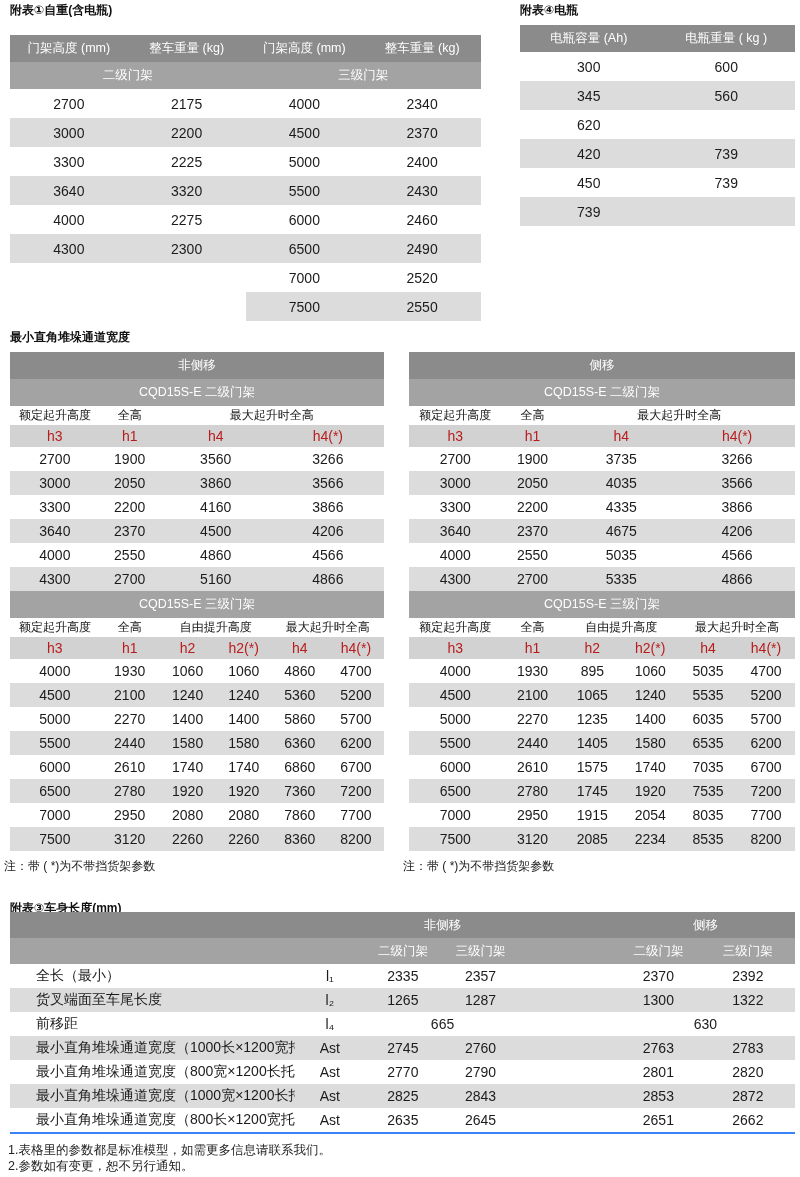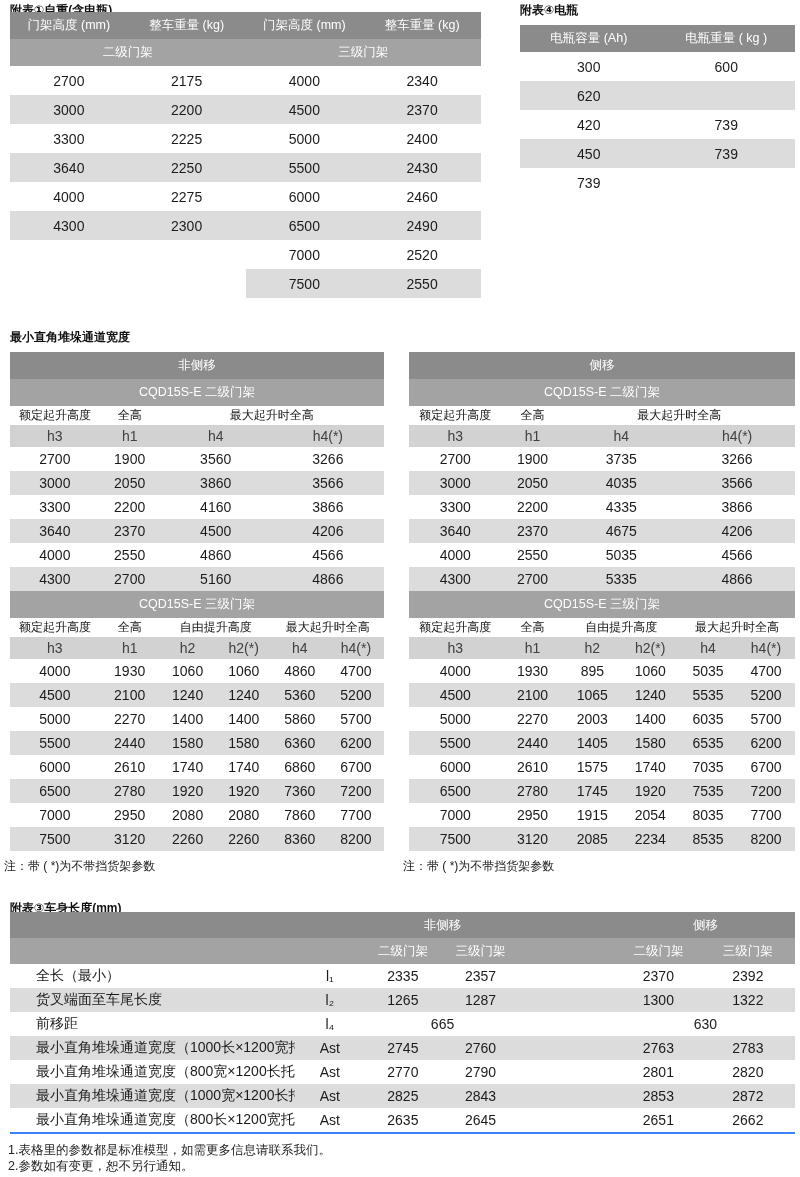--- a/index.html
+++ b/index.html
@@ -26,36 +26,36 @@
   .rh24{height:24px;}
   .blank{background:#fff;}
 
   
   .w25{width:25%;}.w50{width:50%;}
   .w24{width:24%;}.w16{width:16%;}.w15{width:15%;}.w30{width:30%;}.w60{width:60%;}
 
   
   .ghead .gcell{display:flex;align-items:center;justify-content:center;font-size:12px;color:#151515;white-space:nowrap;}
   .shead{background:#d2d2d2;}
-  .shead .scell{display:flex;align-items:center;justify-content:center;font-size:14px;font-weight:500;color:#404040;white-space:nowrap;}.wv1{width:9.7%;}.wv2{width:10.1%;}.wG{width:12.2%;}.wv3{width:10.8%;}.wv4{width:12.0%;}
+  .shead .scell{display:flex;align-items:center;justify-content:center;font-size:14px;font-weight:500;color:#b91c1c;white-space:nowrap;}.wv1{width:9.7%;}.wv2{width:10.1%;}.wG{width:12.2%;}.wv3{width:10.8%;}.wv4{width:12.0%;}
   .t3body{border-bottom:2px solid #3b82f6;}
   .t3body .td{font-size:14px;}
   .lbl{justify-content:flex-start;padding-left:26px;box-sizing:border-box;font-size:12px;}
   .sym{font-size:13.5px;text-align:right;}
 
   .note{position:absolute;font-size:12px;color:#222;white-space:nowrap;}
   .footer{position:absolute;font-size:12.5px;color:#222;line-height:16px;}
 </style>
 </head>
 <body>
 
 <div id="page">
 
   <div class="sec-title" style="left:10px;top:2px;">附表①自重(含电瓶)</div>
-  <div class="tbl" style="left:10px;top:12px;width:471px;">
+  <div class="tbl" style="left:10px;top:35px;width:471px;">
     <div class="hrow dark h27">
       <div class="hcell w25">门架高度 (mm)</div>
       <div class="hcell w25">整车重量 (kg)</div>
       <div class="hcell w25">门架高度 (mm)</div>
       <div class="hcell w25">整车重量 (kg)</div>
     </div>
     <div class="hrow mid h27">
       <div class="hcell w50">二级门架</div>
       <div class="hcell w50">三级门架</div>
     </div>
@@ -73,21 +73,21 @@
           <div class="td" style="width: 25%;">2370</div>
         </div>
         <div class="tr rh29">
           <div class="td" style="width: 25%;">3300</div>
           <div class="td" style="width: 25%;">2225</div>
           <div class="td" style="width: 25%;">5000</div>
           <div class="td" style="width: 25%;">2400</div>
         </div>
         <div class="tr rh29">
           <div class="td" style="width: 25%;">3640</div>
-          <div class="td" style="width: 25%;">2250</div>
+          <div class="td" style="width: 25%;">3320</div>
           <div class="td" style="width: 25%;">5500</div>
           <div class="td" style="width: 25%;">2430</div>
         </div>
         <div class="tr rh29">
           <div class="td" style="width: 25%;">4000</div>
           <div class="td" style="width: 25%;">2275</div>
           <div class="td" style="width: 25%;">6000</div>
           <div class="td" style="width: 25%;">2460</div>
         </div>
         <div class="tr rh29">
@@ -114,20 +114,24 @@
   <div class="sec-title" style="left:520px;top:2px;">附表④电瓶</div>
   <div class="tbl" style="left:520px;top:25px;width:275px;">
     <div class="hrow dark h27">
       <div class="hcell w50">电瓶容量 (Ah)</div>
       <div class="hcell w50">电瓶重量 ( kg )</div>
     </div>
     <div class="tbody">
         <div class="tr rh29">
           <div class="td" style="width: 50%;">300</div>
           <div class="td" style="width: 50%;">600</div>
+        </div>
+        <div class="tr rh29">
+          <div class="td" style="width: 50%;">345</div>
+          <div class="td" style="width: 50%;">560</div>
         </div>
         <div class="tr rh29">
           <div class="td" style="width: 50%;">620</div>
         </div>
         <div class="tr rh29">
           <div class="td" style="width: 50%;">420</div>
           <div class="td" style="width: 50%;">739</div>
         </div>
         <div class="tr rh29">
           <div class="td" style="width: 50%;">450</div>
@@ -371,21 +375,21 @@
           <div class="td" style="width: 24%;">4500</div>
           <div class="td" style="width: 16%;">2100</div>
           <div class="td" style="width: 15%;">1065</div>
           <div class="td" style="width: 15%;">1240</div>
           <div class="td" style="width: 15%;">5535</div>
           <div class="td" style="width: 15%;">5200</div>
         </div>
         <div class="tr rh24">
           <div class="td" style="width: 24%;">5000</div>
           <div class="td" style="width: 16%;">2270</div>
-          <div class="td" style="width: 15%;">2003</div>
+          <div class="td" style="width: 15%;">1235</div>
           <div class="td" style="width: 15%;">1400</div>
           <div class="td" style="width: 15%;">6035</div>
           <div class="td" style="width: 15%;">5700</div>
         </div>
         <div class="tr rh24">
           <div class="td" style="width: 24%;">5500</div>
           <div class="td" style="width: 16%;">2440</div>
           <div class="td" style="width: 15%; text-align: center;">1405</div>
           <div class="td" style="width: 15%;">1580</div>
           <div class="td" style="width: 15%;">6535</div>

